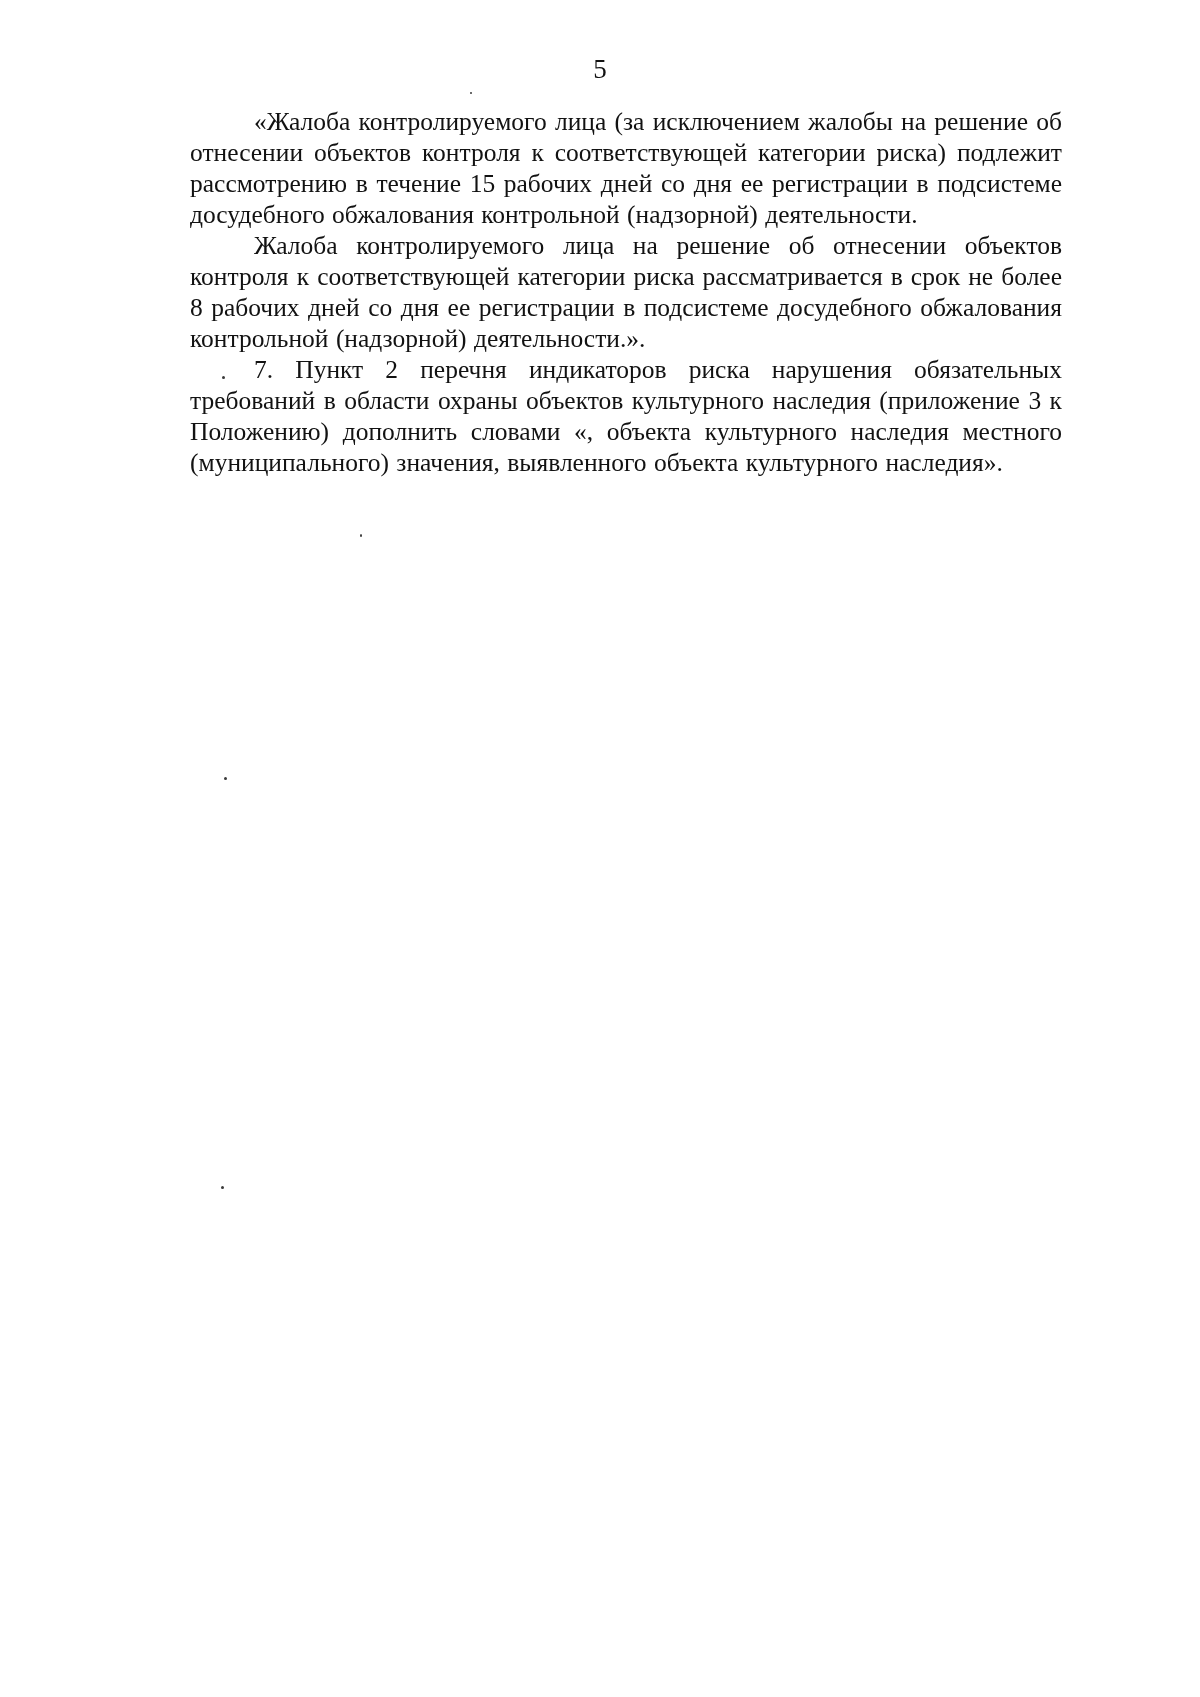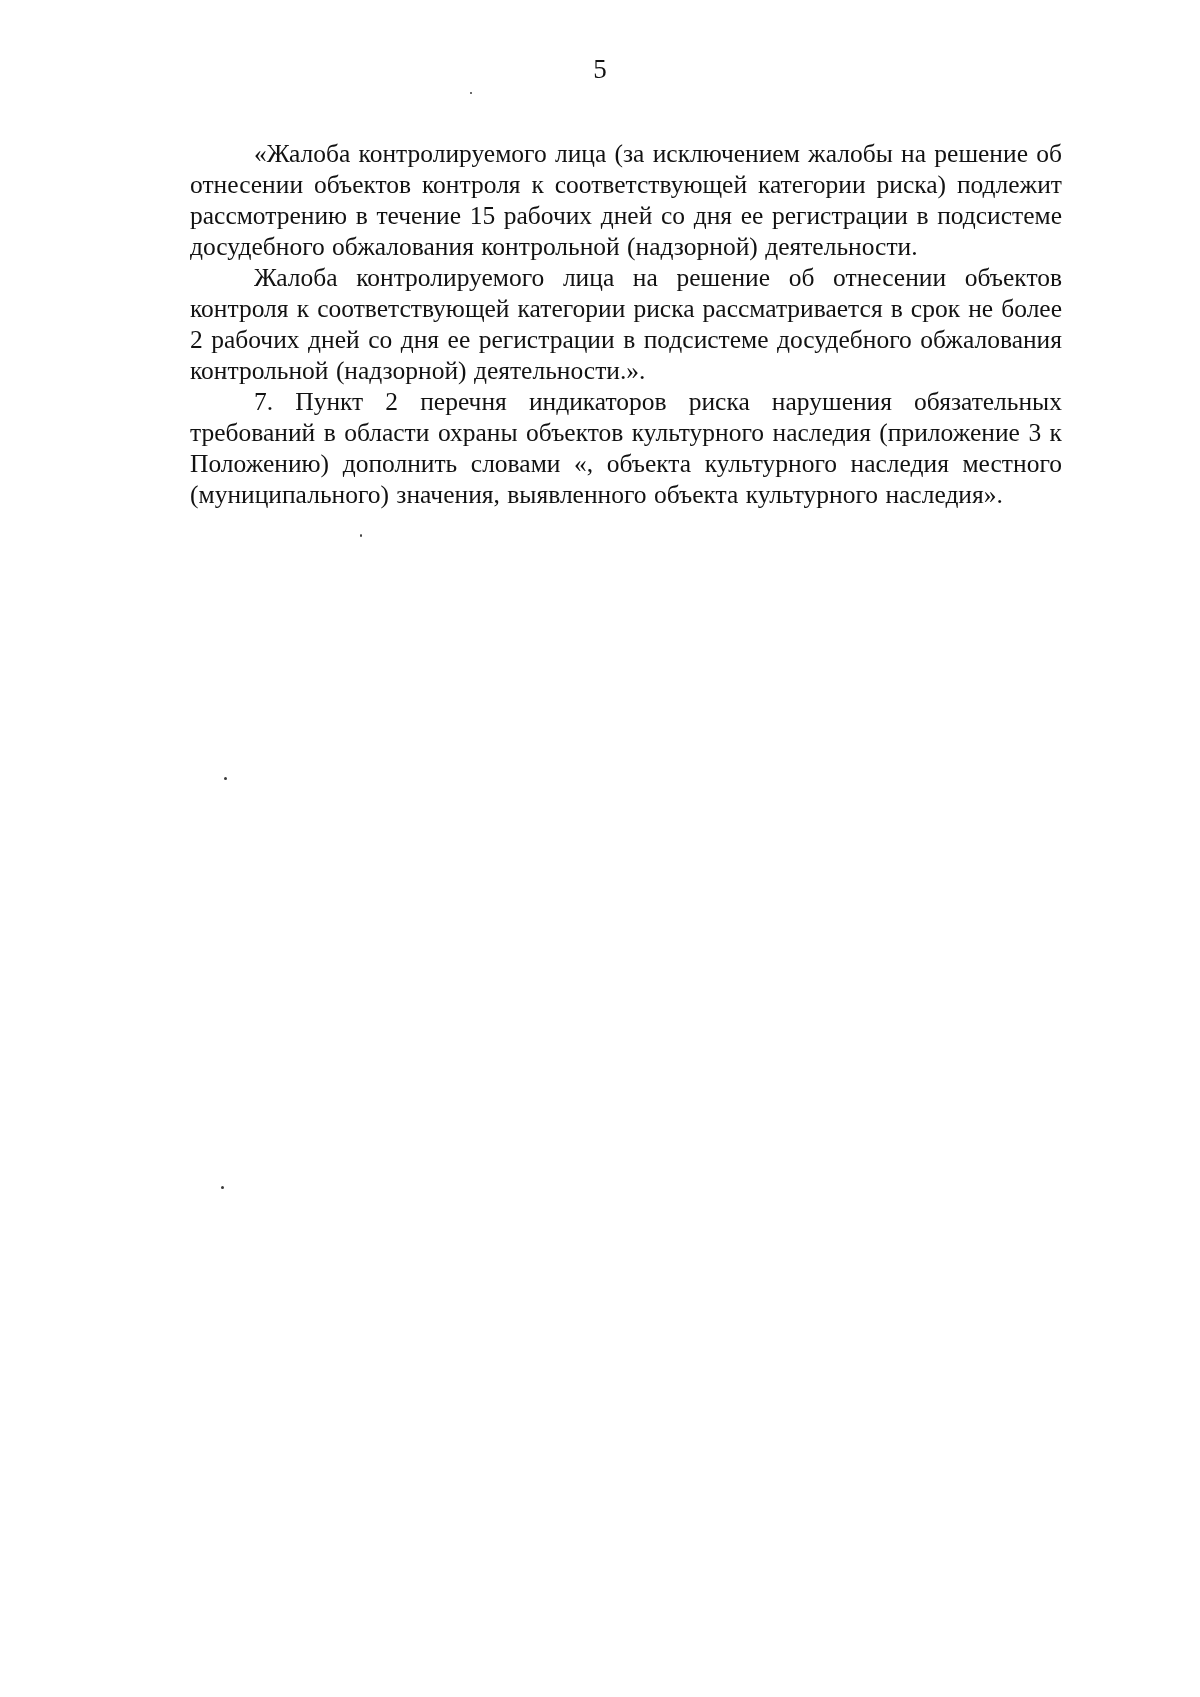--- a/index.html
+++ b/index.html
@@ -31,21 +31,20 @@
   }
   .content {
     position: absolute;
     top: 106px;
     left: 190px;
     width: 872px;
     font-size: 25.5px;
     line-height: 31px;
     text-align: justify;
     color: #121212;
-    margin-top: 32px;
   }
   .para {
     margin: 0;
     text-indent: 64px;
     word-spacing: 1px;
   }
   .speck {
     position: absolute;
     background: #3a3a3a;
     border-radius: 50%;
@@ -58,21 +57,21 @@
 </style>
 </head>
 <body>
 
 <div class="page">
 
   <div class="page-number">5</div>
 
   <div class="content">
     <p class="para">«Жалоба контролируемого лица (за исключением жалобы на решение об отнесении объектов контроля к соответствующей категории риска) подлежит рассмотрению в течение 15 рабочих дней со дня ее регистрации в подсистеме досудебного обжалования контрольной (надзорной) деятельности.</p>
-    <p class="para">Жалоба контролируемого лица на решение об отнесении объектов контроля к соответствующей категории риска рассматривается в срок не более 2 рабочих дней со дня ее регистрации в подсистеме досудебного обжалования контрольной (надзорной) деятельности.».</p>
+    <p class="para">Жалоба контролируемого лица на решение об отнесении объектов контроля к соответствующей категории риска рассматривается в срок не более 8 рабочих дней со дня ее регистрации в подсистеме досудебного обжалования контрольной (надзорной) деятельности.».</p>
     <p class="para">7. Пункт 2 перечня индикаторов риска нарушения обязательных требований в области охраны объектов культурного наследия (приложение 3 к Положению) дополнить словами «, объекта культурного наследия местного (муниципального) значения, выявленного объекта культурного наследия».</p>
   </div>
 
   <span class="speck speck-1"></span>
   <span class="speck speck-2"></span>
   <span class="speck speck-3"></span>
   <span class="speck speck-4"></span>
   <span class="speck speck-5"></span>
 
 </div>

